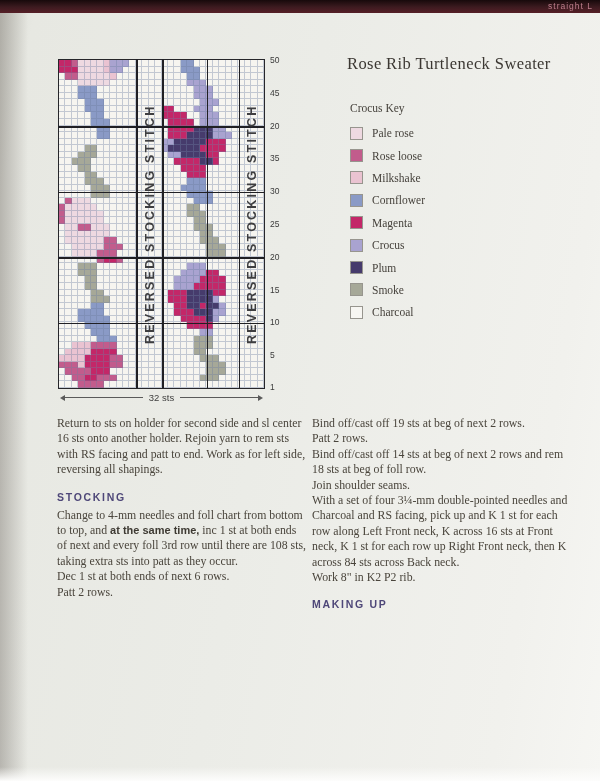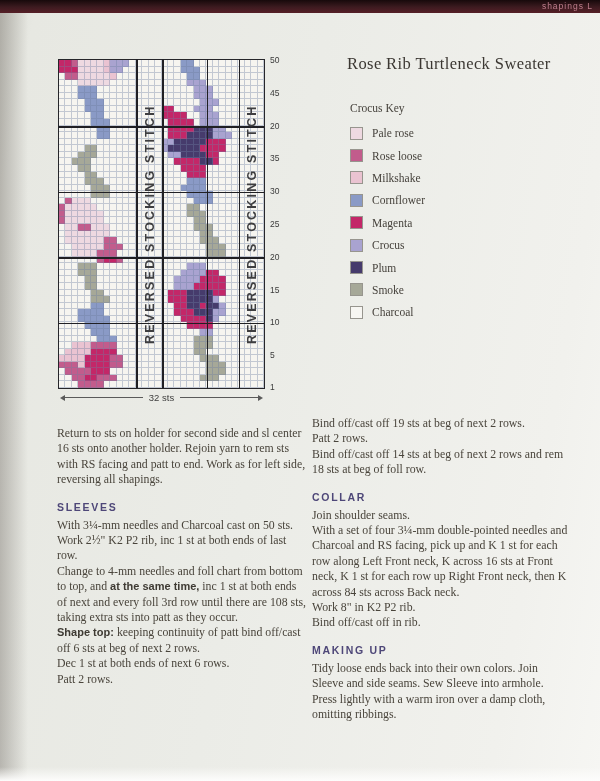--- a/index.html
+++ b/index.html
@@ -44,38 +44,38 @@
   .ck-entry{display:flex;align-items:center;height:22.4px;}
   .ck-swatch{width:13px;height:13px;border:1px solid #97958e;margin-right:9px;box-sizing:border-box;}
   .ck-label{font-size:11.5px;color:#46423c;}
 
   
   .columns{position:absolute;left:57px;top:416px;width:512px;display:flex;}
   .col{font-size:11.8px;line-height:15.4px;color:#49443b;}
   .col-left{width:252px;margin-right:3px;}
   .col-right{width:257px;}
   .para{margin:0;}
-  .para.gap{margin-top:10px;}
+  .para.gap{margin-top:0;}
   .para b{font-family:"Liberation Sans",sans-serif;font-size:11px;color:#3e3a33;}
   .section-heading{font:bold 10.5px "Liberation Sans",sans-serif;letter-spacing:1.7px;
     color:#4e4778;margin:13px 0 5px;}
 
   
   .footer{position:absolute;left:0;top:739px;width:548px;text-align:right;
     font-size:11px;color:#57514a;letter-spacing:.5px;}
   .pnum{font-weight:bold;font-size:12px;color:#36322c;margin-left:10px;}
   .frule{display:inline-block;width:1px;height:15px;background:#8a8a85;
     margin-left:9px;vertical-align:middle;}
 </style>
 </head>
 <body>
 
 <div class="page">
   <div class="top-band"></div>
-  <span class="watermark">shapings L</span>
+  <span class="watermark">straight L</span>
   <div class="left-shade"></div>
 
   <div class="chart-area">
     <div class="chart-grid" id="chartGrid" style="grid-template-columns: repeat(32, 1fr); grid-template-rows: repeat(50, 1fr);">
         <div class="chart-cell" style="background: rgb(195, 39, 104);"></div>
         <div class="chart-cell" style="background: rgb(195, 39, 104);"></div>
         <div class="chart-cell" style="background: rgb(194, 92, 140);"></div>
         <div class="chart-cell" style="background: rgb(238, 217, 225);"></div>
         <div class="chart-cell" style="background: rgb(238, 217, 225);"></div>
         <div class="chart-cell" style="background: rgb(238, 217, 225);"></div>
@@ -1750,36 +1750,31 @@
         <div class="ck-entry">
           <span class="ck-swatch" style="background: rgb(247, 246, 242);"></span>
           <span class="ck-label">Charcoal</span>
         </div>
       </div>
   </div>
 
   <div class="columns">
     <div class="col col-left" id="colLeft">
         <p class="para gap"><span>Return to sts on holder for second side and sl center 16 sts onto another holder. Rejoin yarn to rem sts with RS facing and patt to end. Work as for left side, reversing all shapings.</span></p>
-        <div class="section-heading">SLEEVES</div>
-        <p class="para"><span>With 3¼-mm needles and Charcoal cast on 50 sts. Work 2½" K2 P2 rib, inc 1 st at both ends of last row.</span></p>
+        <div class="section-heading">STOCKING</div>
         <p class="para"><span>Change to 4-mm needles and foll chart from bottom to top, and </span><b>at the same time,</b><span> inc 1 st at both ends of next and every foll 3rd row until there are 108 sts, taking extra sts into patt as they occur.</span></p>
-        <p class="para"><b>Shape top: </b><span>keeping continuity of patt bind off/cast off 6 sts at beg of next 2 rows.</span></p>
         <p class="para"><span>Dec 1 st at both ends of next 6 rows.</span></p>
         <p class="para"><span>Patt 2 rows.</span></p>
       </div>
     <div class="col col-right" id="colRight">
         <p class="para"><span>Bind off/cast off 19 sts at beg of next 2 rows.</span></p>
         <p class="para"><span>Patt 2 rows.</span></p>
         <p class="para"><span>Bind off/cast off 14 sts at beg of next 2 rows and rem 18 sts at beg of foll row.</span></p>
-        <div class="section-heading">COLLAR</div>
         <p class="para"><span>Join shoulder seams.</span></p>
         <p class="para"><span>With a set of four 3¼-mm double-pointed needles and Charcoal and RS facing, pick up and K 1 st for each row along Left Front neck, K across 16 sts at Front neck, K 1 st for each row up Right Front neck, then K across 84 sts across Back neck.</span></p>
         <p class="para"><span>Work 8" in K2 P2 rib.</span></p>
-        <p class="para"><span>Bind off/cast off in rib.</span></p>
         <div class="section-heading">MAKING UP</div>
-        <p class="para"><span>Tidy loose ends back into their own colors. Join Sleeve and side seams. Sew Sleeve into armhole. Press lightly with a warm iron over a damp cloth, omitting ribbings.</span></p>
       </div>
   </div>
 
 
   <div class="bottom-fade"></div>
 </div>
 
 </body></html>

